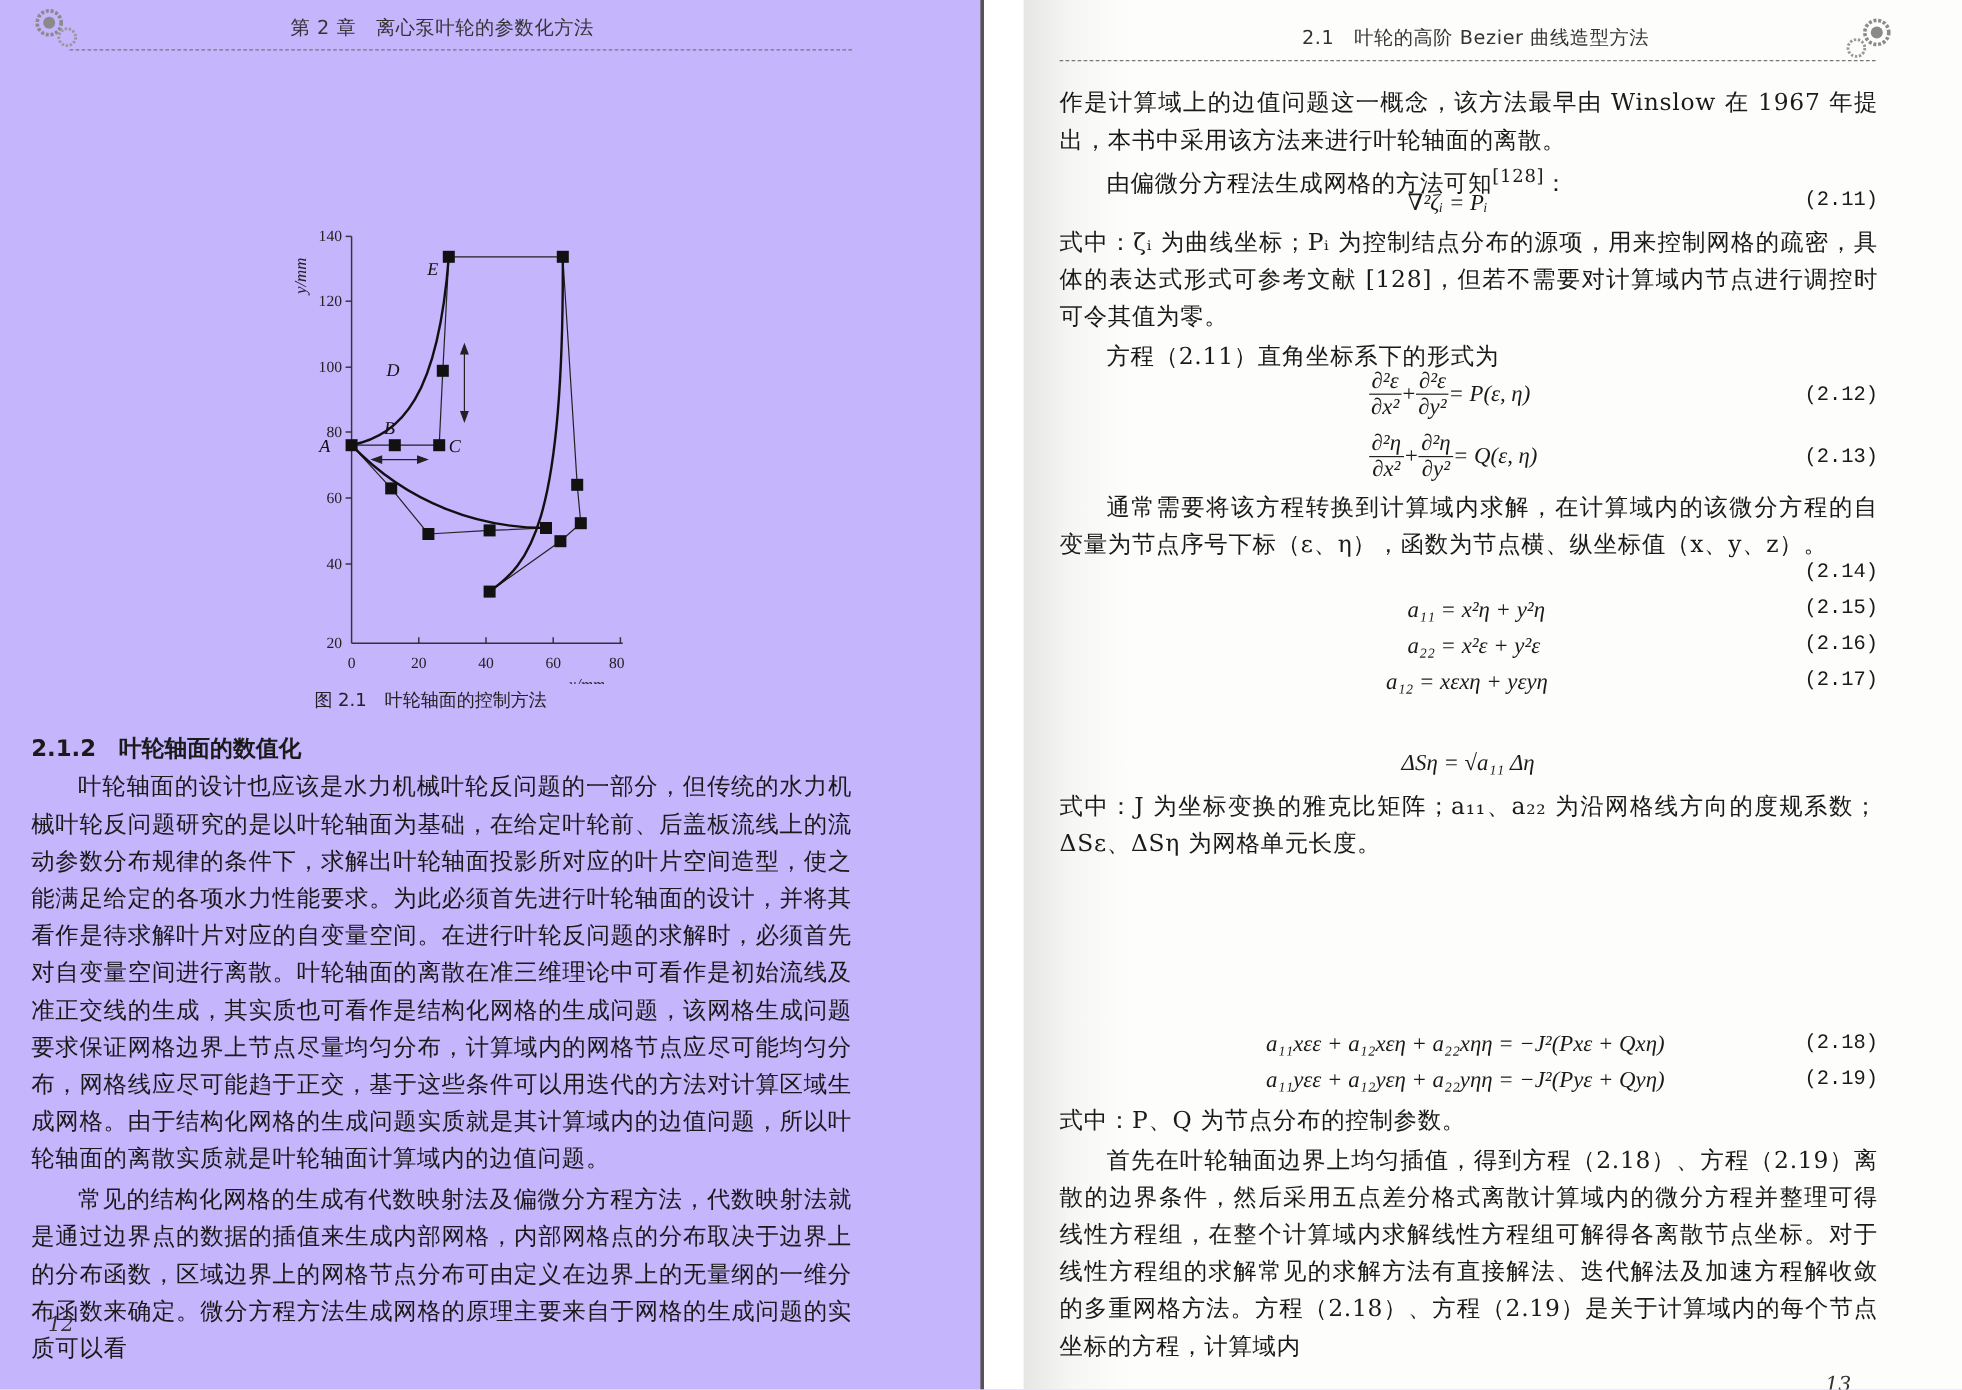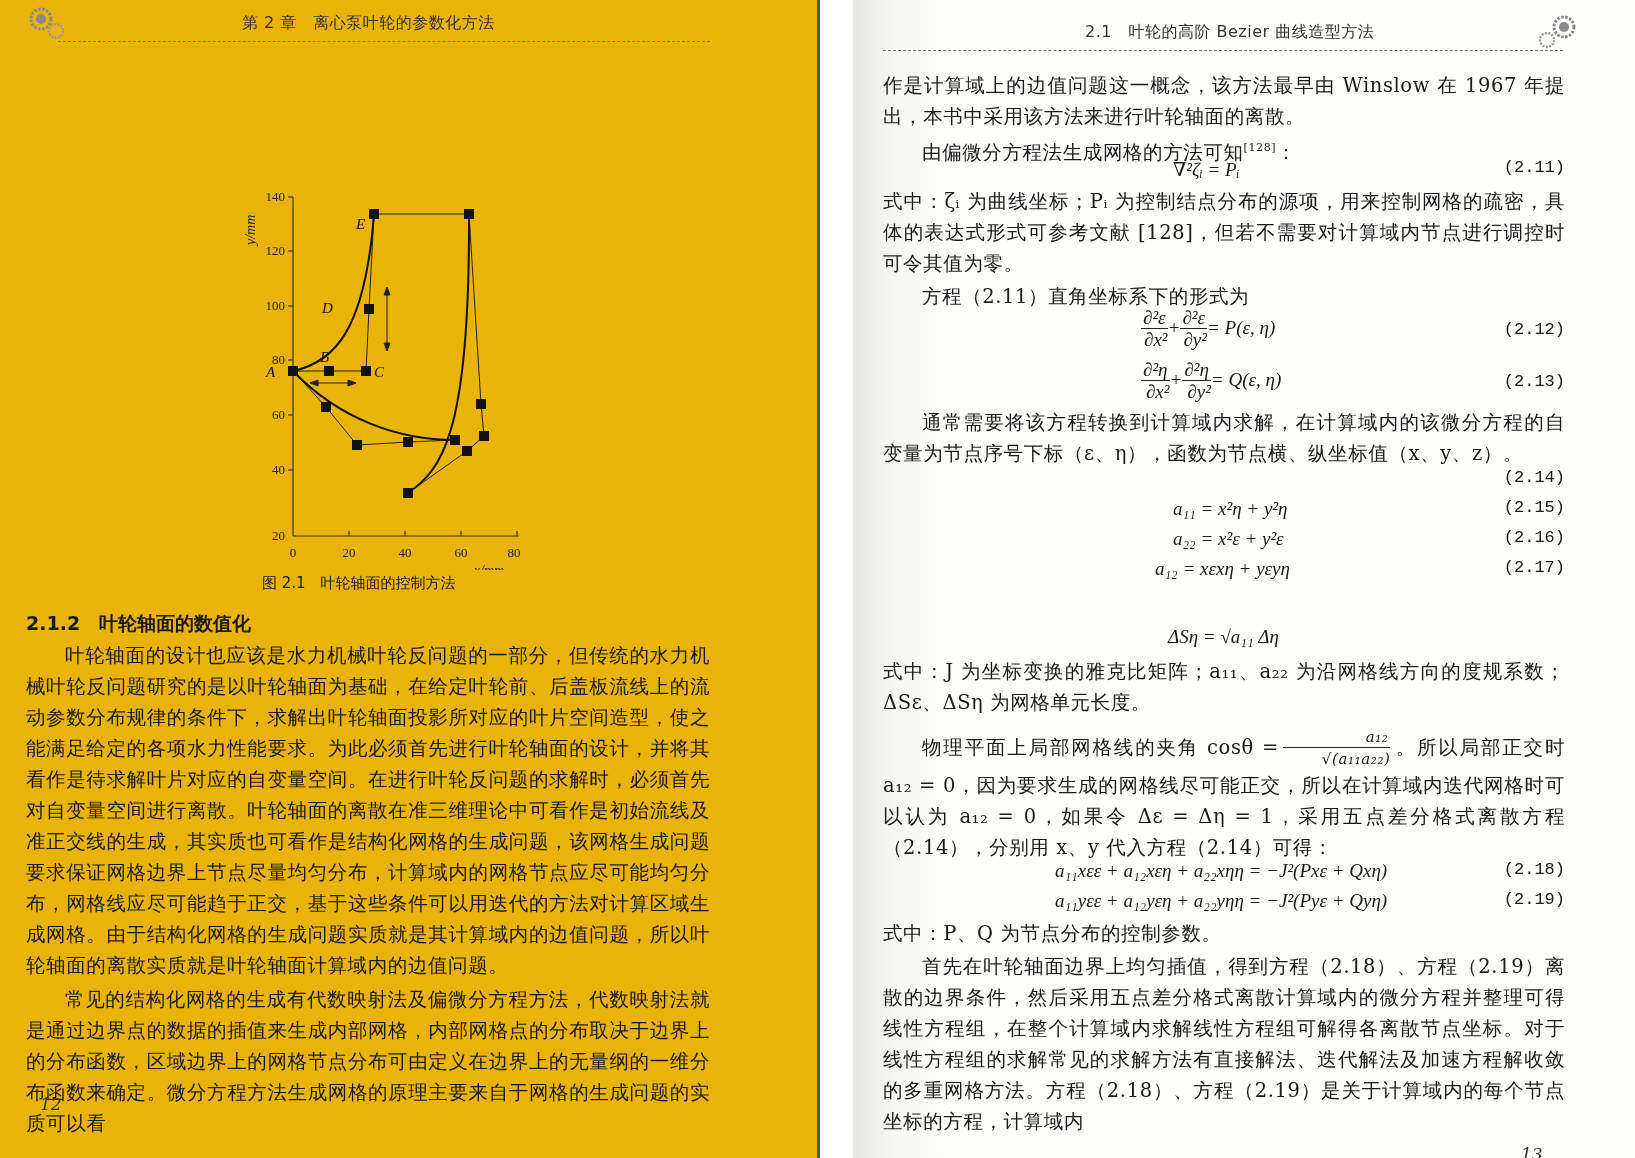--- a/index.html
+++ b/index.html
@@ -4,21 +4,21 @@
 <style>
   html, body { margin: 0; padding: 0; }
   body {
     width: 1635px; height: 1158px; overflow: hidden;
     background: #ffffff;
     font-family: "DejaVu Serif", "Liberation Serif", serif;
     color: #1a1a1a;
     position: relative;
   }
   .spread { position: absolute; left: 0; top: 0; width: 1635px; height: 1158px; }
-  .page { position: absolute; top: 0; height: 1158px; background: #eab308; }
+  .page { position: absolute; top: 0; height: 1158px; background: #c4b5fd; }
   .page-left { left: 0; width: 818px; }
   .page-right { left: 820px; width: 815px;
     background: linear-gradient(90deg, #e6e6e4 0px, #f6f6f4 40px, #fdfdfc 90px, #fdfdfc 100%); margin-left: 33px; }
   .gutter { position: absolute; left: 817px; top: 0; width: 3px; height: 1158px; background: #555; }
 
   .running-head { position: absolute; font-size: 16px; color: #333; letter-spacing: 0.5px;
     font-family: "DejaVu Sans", "Liberation Sans", sans-serif; }
   .dash-rule { position: absolute; height: 0; border-top: 1.5px dashed #777; }
   .gear { position: absolute; }
 
@@ -33,24 +33,24 @@
     font-family: "DejaVu Sans", "Liberation Sans", sans-serif; }
 
   .figure { position: absolute; }
   .fig-caption { position: absolute; font-size: 15px; color: #222;
     font-family: "DejaVu Sans", "Liberation Sans", sans-serif; }
 
   .eq-row { position: absolute; left: 0; width: 100%; height: 30px; font-size: 19px;
     font-family: "Liberation Serif", "DejaVu Serif", serif; }
   .eq-body { position: absolute; font-style: italic; white-space: nowrap; }
   .eq-num { position: absolute; right: 0; font-style: normal; font-family: "Liberation Mono", "DejaVu Sans Mono", monospace; font-size: 17px; }
-  .frac { display: inline-block; vertical-align: middle; text-align: right; }
+  .frac { display: inline-block; vertical-align: middle; text-align: center; }
   .frac .num { display: block; border-bottom: 1px solid #222; padding: 0 2px; line-height: 20px; }
   .frac .den { display: block; line-height: 22px; }
-  sub, sup { font-size: 11px; font-style: italic; }
+  sub, sup { font-size: 15px; font-style: italic; }
   .page-num { position: absolute; font-style: italic; font-size: 17px; color: #333; }
 </style>
 </head>
 <body>
 
 <div class="spread">
 
   <div class="page page-left">
 
     <svg class="gear" style="left:24px;top:4px" width="46" height="38" viewBox="0 0 46 38">
@@ -231,25 +231,20 @@
       </div>
       <div class="eq-row" style="top:626px">
         <span class="eq-body" style="left:285px">ΔSη = √a₁₁ Δη</span>
       </div>
     </div>
 
     <div class="text-block" style="left:30px;top:656px;width:682px">
       <p>式中：J 为坐标变换的雅克比矩阵；a₁₁、a₂₂ 为沿网格线方向的度规系数；ΔSε、ΔSη 为网格单元长度。</p>
     </div>
 
-    <div class="text-block" style="left:30px;top:727px;width:682px">
-      <p class="indent">
-        <span>物理平面上局部网格线的夹角 cosθ =</span><span class="frac" style="font-style:italic;font-size:15px;margin:0 4px"><span class="num">a₁₂</span><span class="den">√(a₁₁a₂₂)</span></span><span>。所以局部正交时 a₁₂ = 0，因为要求生成的网格线尽可能正交，所以在计算域内迭代网格时可以认为 a₁₂ = 0，如果令 Δε = Δη = 1，采用五点差分格式离散方程（2.14），分别用 x、y 代入方程（2.14）可得：</span>
-      </p>
-    </div>
 
     <div style="position:absolute;left:30px;top:0;width:682px;height:966px">
       <div class="eq-row" style="top:860px">
         <span class="eq-body" style="left:172px">a₁₁xεε + a₁₂xεη + a₂₂xηη = −J²(Pxε + Qxη)</span>
         <span class="eq-num">(2.18)</span>
       </div>
       <div class="eq-row" style="top:890px">
         <span class="eq-body" style="left:172px">a₁₁yεε + a₁₂yεη + a₂₂yηη = −J²(Pyε + Qyη)</span>
         <span class="eq-num">(2.19)</span>
       </div>

